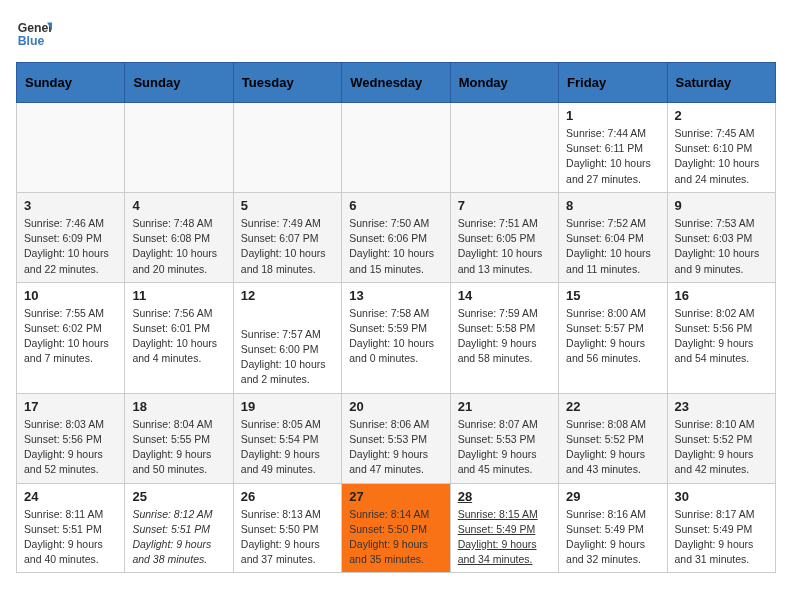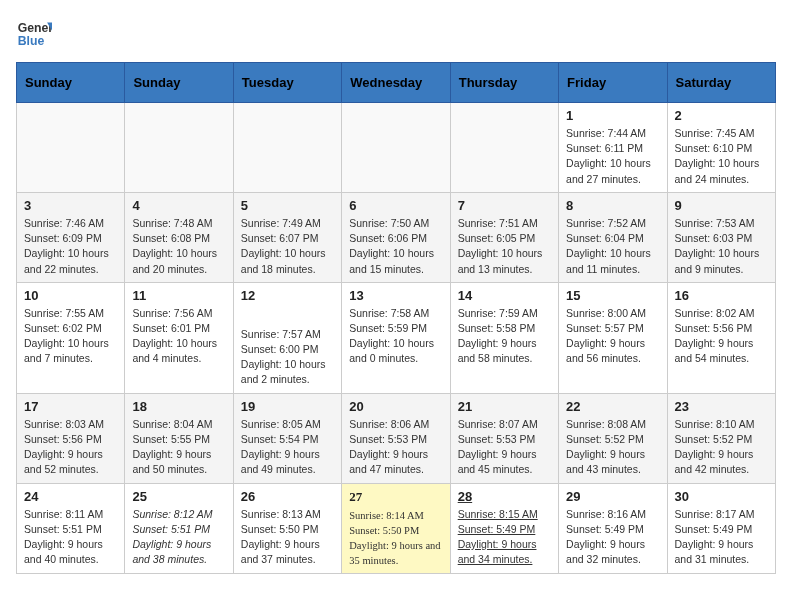--- a/index.html
+++ b/index.html
@@ -102,21 +102,21 @@
   </div>
 </div>
 
 <table class="calendar-table">
   <thead>
     <tr>
     <th>Sunday</th>
         <th>Sunday</th>
         <th>Tuesday</th>
         <th>Wednesday</th>
-        <th>Thursday</th>
+        <th>Monday</th>
         <th>Friday</th>
         <th>Saturday</th>
       </tr>
   </thead>
   <tbody id="calendar-body">
   <tr>
         <td class="empty" style="background: rgb(249, 249, 249);"></td>
         <td class="empty" style="background: rgb(249, 249, 249);"></td>
         <td class="empty" style="background: rgb(249, 249, 249);"></td>
         <td class="empty" style="background: rgb(249, 249, 249);"></td>
@@ -278,21 +278,21 @@
           <div class="cell-info" style="white-space: pre-line; font-style: italic;">Sunrise: 8:12 AM
 Sunset: 5:51 PM
 Daylight: 9 hours and 38 minutes.</div>
         </td>
         <td style="background: rgb(255, 255, 255);">
           <div class="day-number">26</div>
           <div class="cell-info" style="white-space: pre-line;">Sunrise: 8:13 AM
 Sunset: 5:50 PM
 Daylight: 9 hours and 37 minutes.</div>
         </td>
-        <td style="background: #fef9c3; font-family: Liberation Serif, serif;">
+        <td style="background: #f97316;">
           <div class="day-number">27</div>
           <div class="cell-info" style="white-space: pre-line;">Sunrise: 8:14 AM
 Sunset: 5:50 PM
 Daylight: 9 hours and 35 minutes.</div>
         </td>
         <td style="background: rgb(255, 255, 255); text-decoration: underline;">
           <div class="day-number">28</div>
           <div class="cell-info" style="white-space: pre-line;">Sunrise: 8:15 AM
 Sunset: 5:49 PM
 Daylight: 9 hours and 34 minutes.</div>

